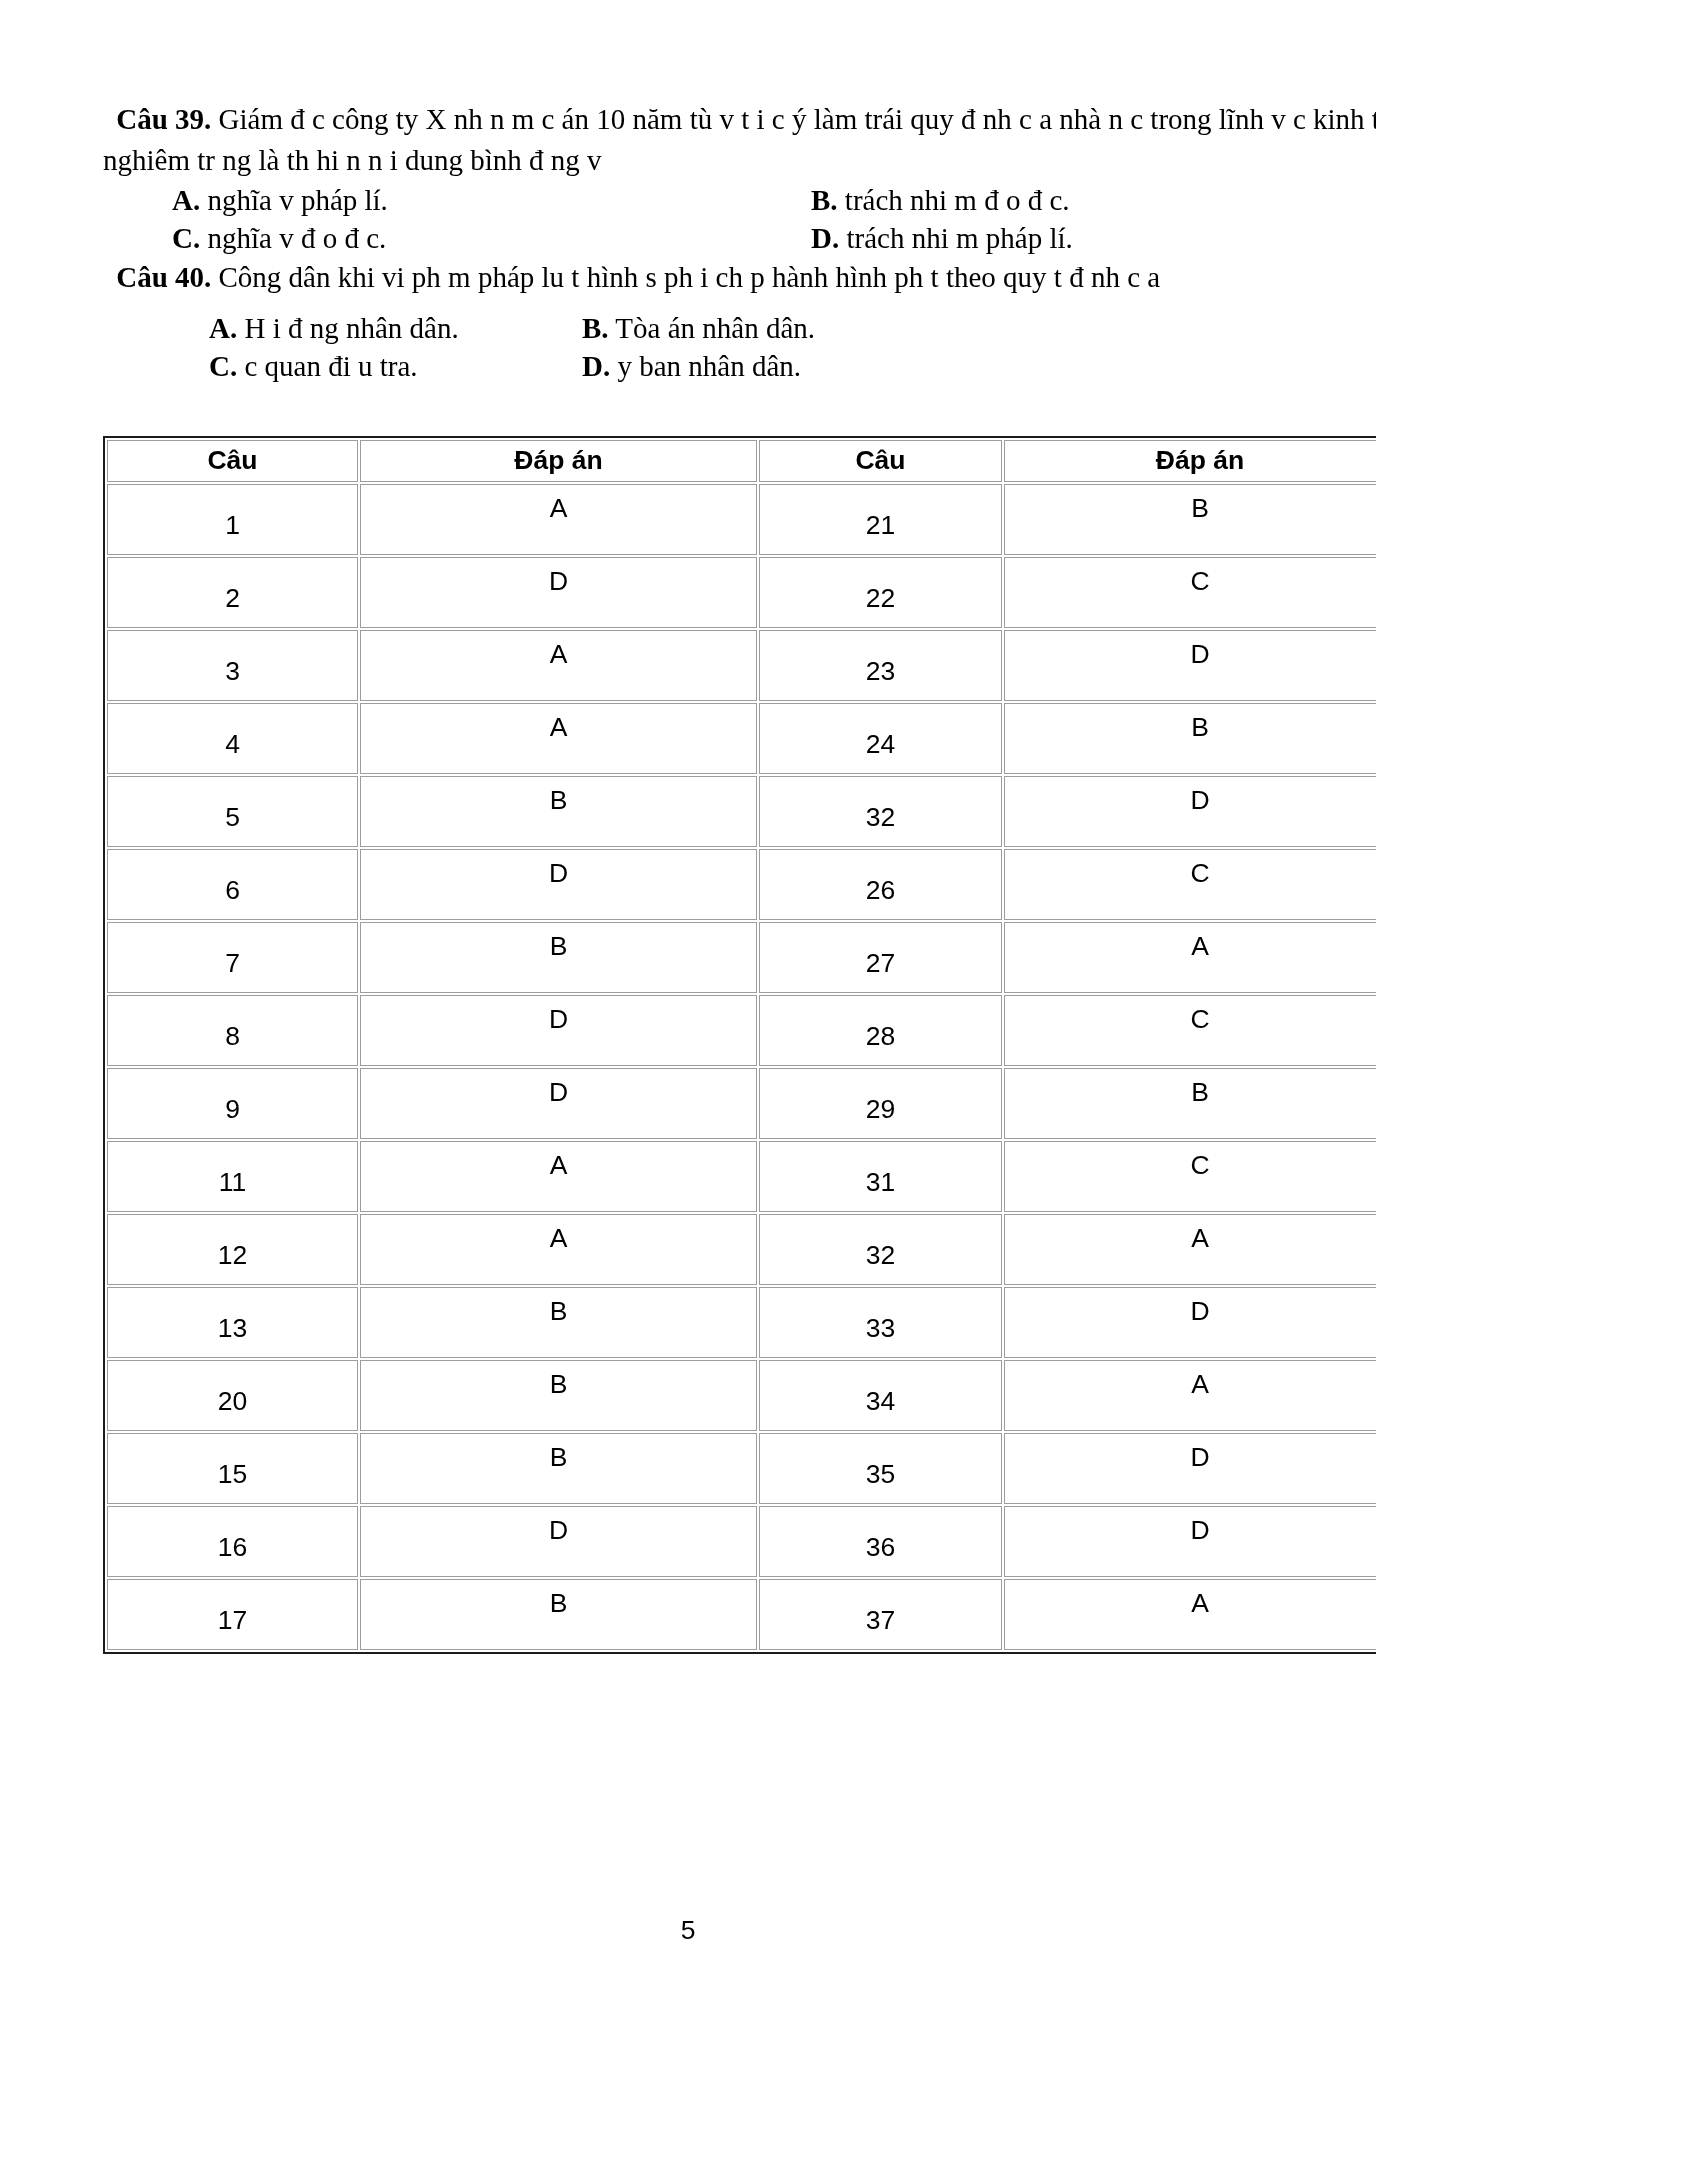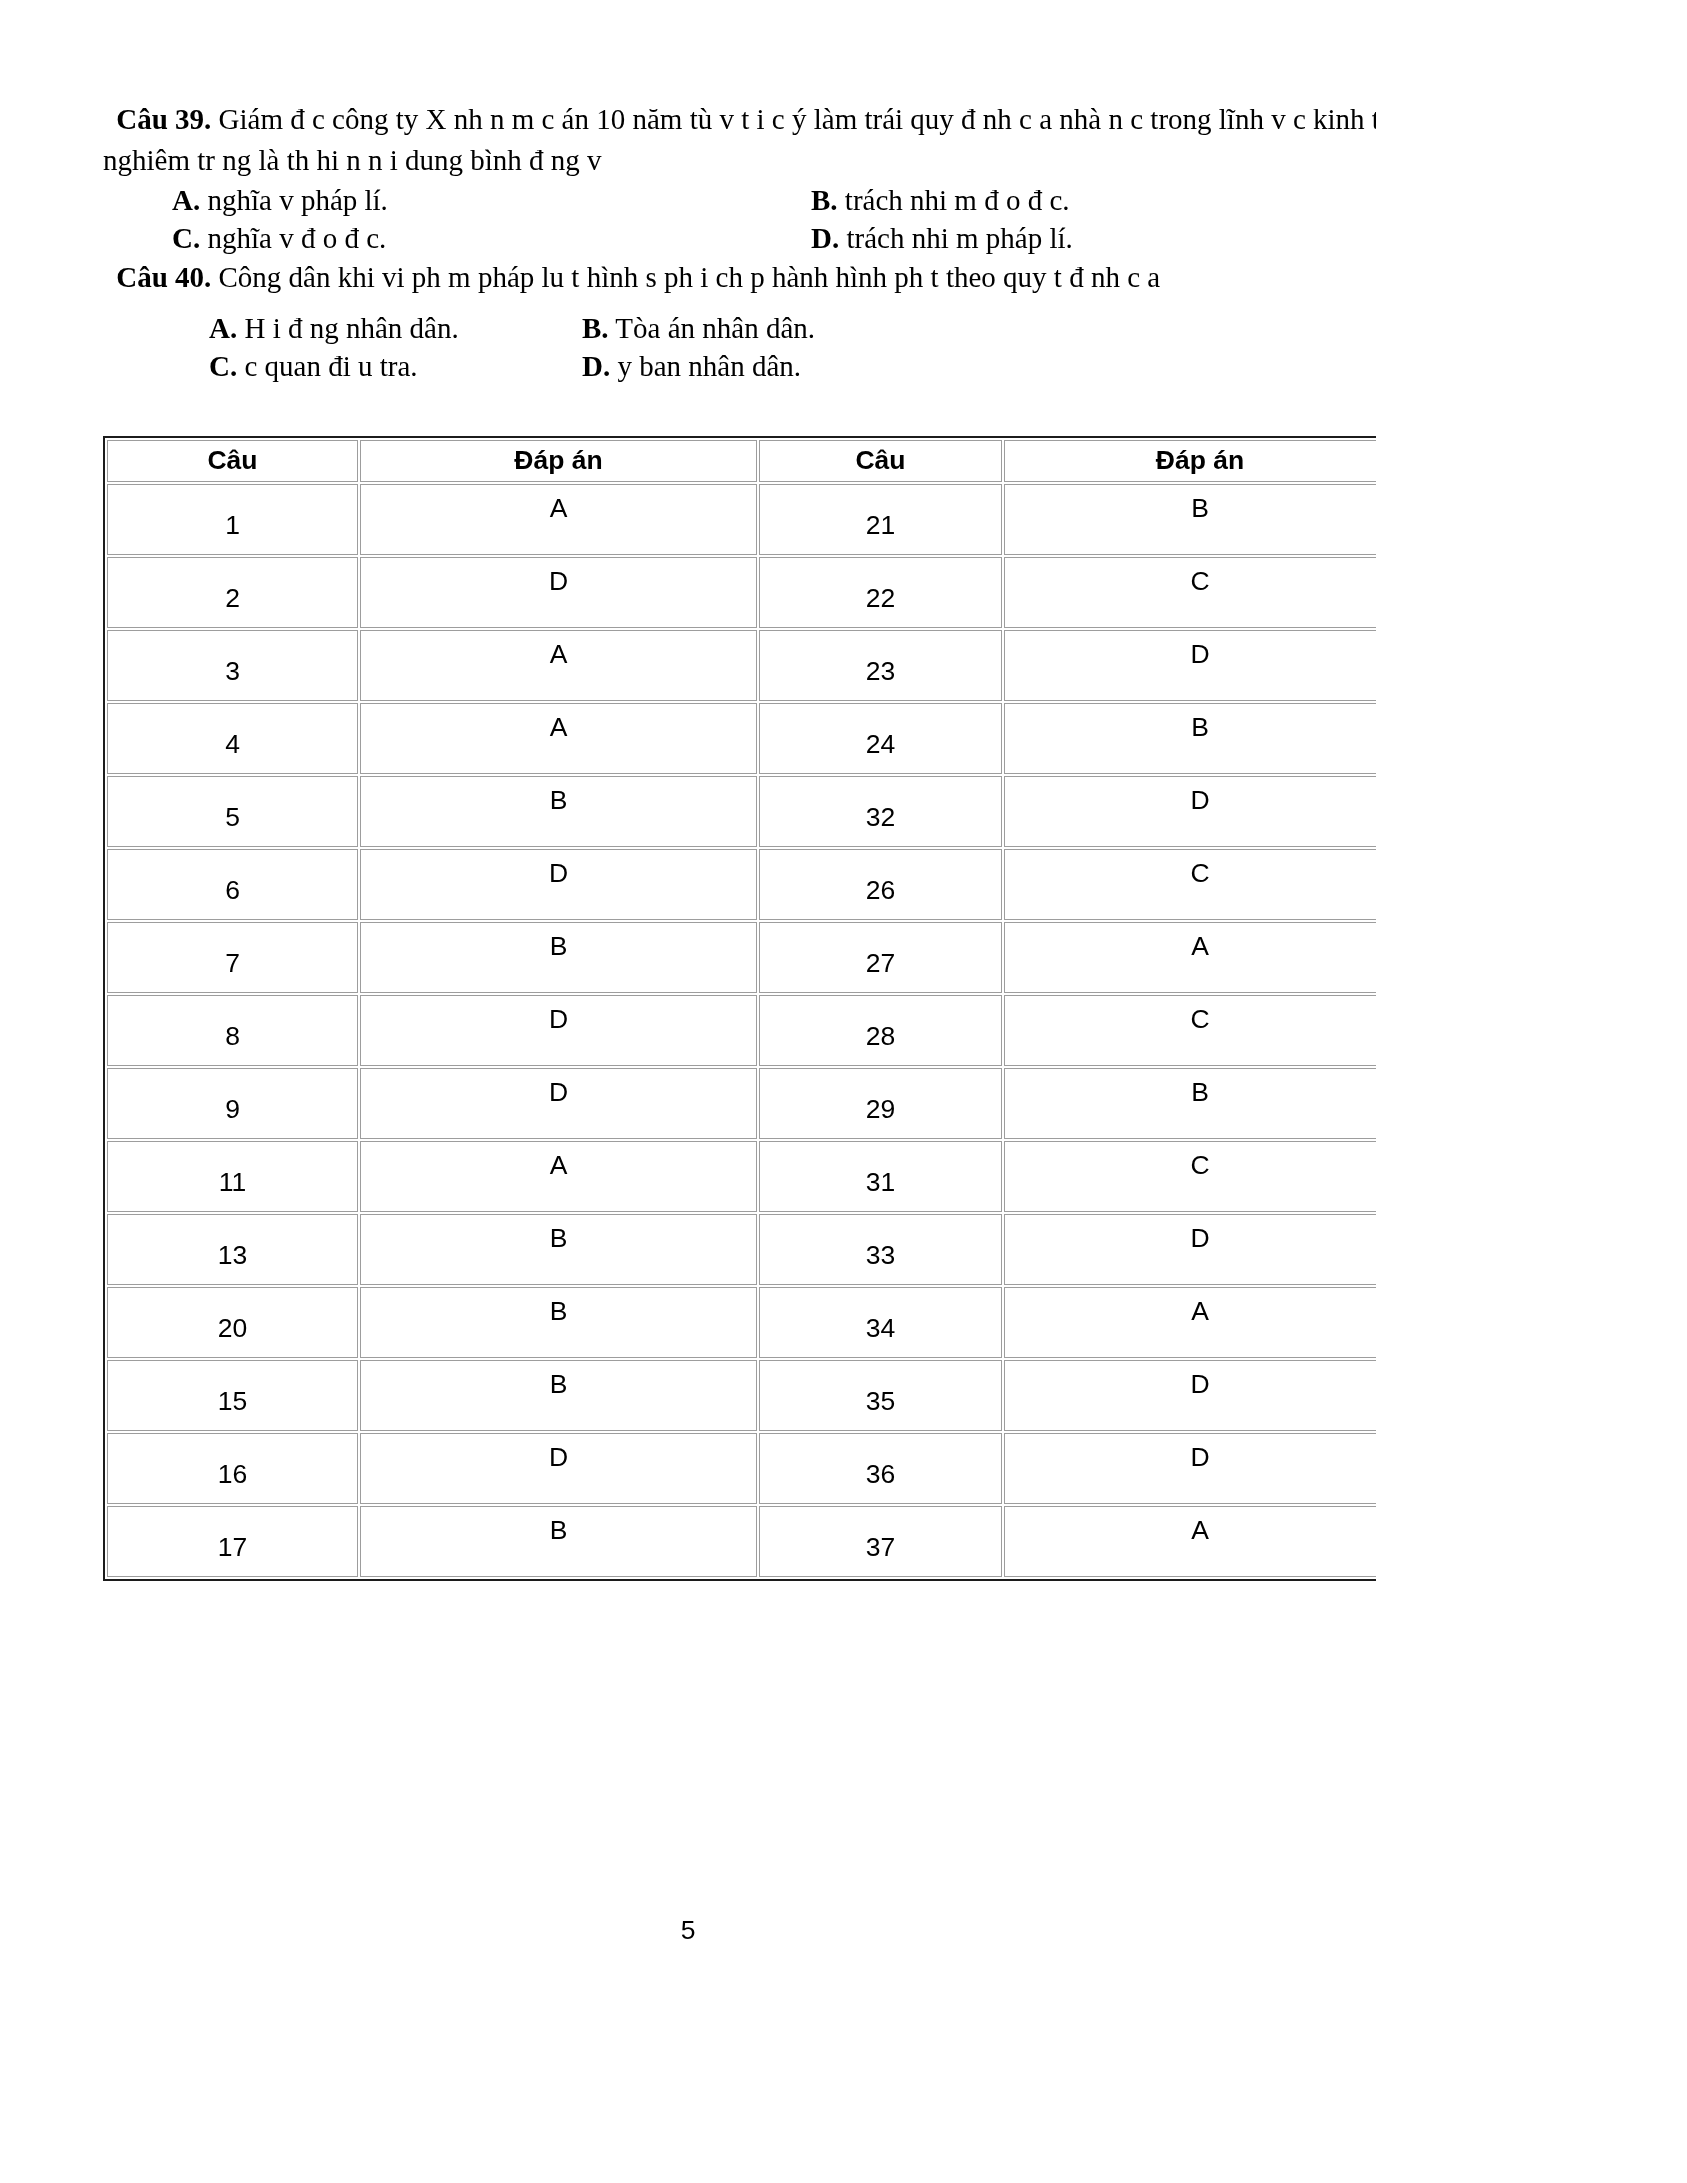--- a/index.html
+++ b/index.html
@@ -162,20 +162,26 @@
             <td class="cell-num">29</td>
             <td class="cell-ans">B</td>
           </tr>
           <tr>
             <td class="cell-num">11</td>
             <td class="cell-ans">A</td>
             <td class="cell-num">31</td>
             <td class="cell-ans">C</td>
           </tr>
           <tr>
+            <td class="cell-num">12</td>
+            <td class="cell-ans">A</td>
+            <td class="cell-num">32</td>
+            <td class="cell-ans">A</td>
+          </tr>
+          <tr>
             <td class="cell-num">13</td>
             <td class="cell-ans">B</td>
             <td class="cell-num">33</td>
             <td class="cell-ans">D</td>
           </tr>
           <tr>
             <td class="cell-num">20</td>
             <td class="cell-ans">B</td>
             <td class="cell-num">34</td>
             <td class="cell-ans">A</td>

